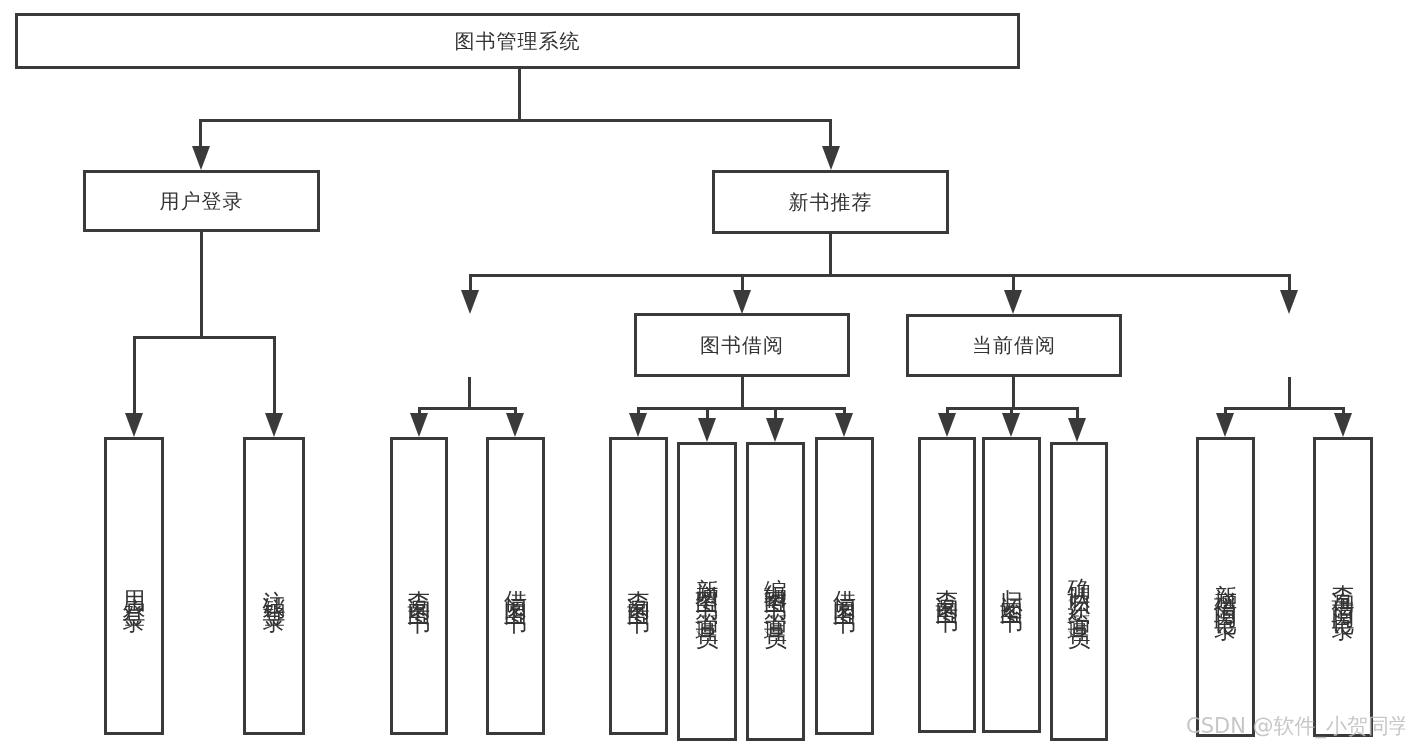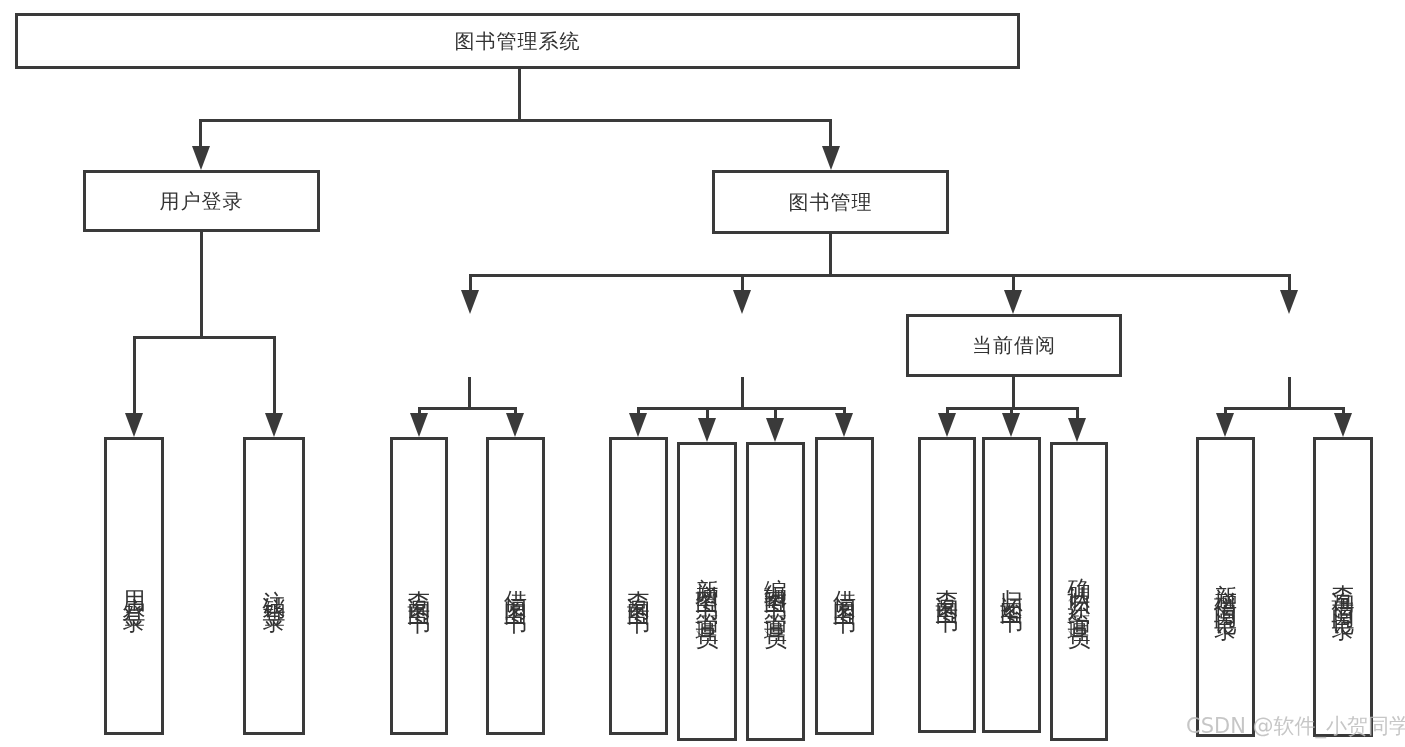--- a/index.html
+++ b/index.html
@@ -76,41 +76,44 @@
   <div class="line hline" style="left:200px; top:119px; width:632px;"></div>
   <div class="line vline" style="left:199px; top:119px; height:29px;"></div>
   <div class="arrow" style="left:192px; top:146px;"></div>
   <div class="line vline" style="left:829px; top:119px; height:29px;"></div>
   <div class="arrow" style="left:822px; top:146px;"></div>
 
   <div class="node hbox" style="left:83px; top:170px; width:237px; height:62px;">
     <span>用户登录</span>
   </div>
   <div class="node hbox" style="left:712px; top:170px; width:237px; height:64px;">
-    <span>图书管理</span>
+    <span>新书推荐</span>
   </div>
 
   <div class="line vline" style="left:200px; top:232px; height:107px;"></div>
   <div class="line hline" style="left:133px; top:336px; width:143px;"></div>
   <div class="line vline" style="left:133px; top:336px; height:79px;"></div>
   <div class="arrow" style="left:125px; top:413px;"></div>
   <div class="line vline" style="left:273px; top:336px; height:79px;"></div>
   <div class="arrow" style="left:265px; top:413px;"></div>
 
   <div class="line vline" style="left:829px; top:234px; height:43px;"></div>
   <div class="line hline" style="left:469px; top:274px; width:822px;"></div>
   <div class="line vline" style="left:469px; top:274px; height:18px;"></div>
   <div class="arrow" style="left:461px; top:290px;"></div>
   <div class="line vline" style="left:741px; top:274px; height:18px;"></div>
   <div class="arrow" style="left:733px; top:290px;"></div>
   <div class="line vline" style="left:1012px; top:274px; height:18px;"></div>
   <div class="arrow" style="left:1004px; top:290px;"></div>
   <div class="line vline" style="left:1288px; top:274px; height:18px;"></div>
   <div class="arrow" style="left:1280px; top:290px;"></div>
 
+  <div class="node hbox" style="left:634px; top:313px; width:216px; height:64px;">
+    <span>图书借阅</span>
+  </div>
   <div class="node hbox" style="left:906px; top:314px; width:216px; height:63px;">
     <span>当前借阅</span>
   </div>
 
   <div class="line vline" style="left:468px; top:377px; height:33px;"></div>
   <div class="line hline" style="left:418px; top:407px; width:99px;"></div>
   <div class="line vline" style="left:418px; top:407px; height:8px;"></div>
   <div class="arrow" style="left:410px; top:413px;"></div>
   <div class="line vline" style="left:514px; top:407px; height:8px;"></div>
   <div class="arrow" style="left:506px; top:413px;"></div>

